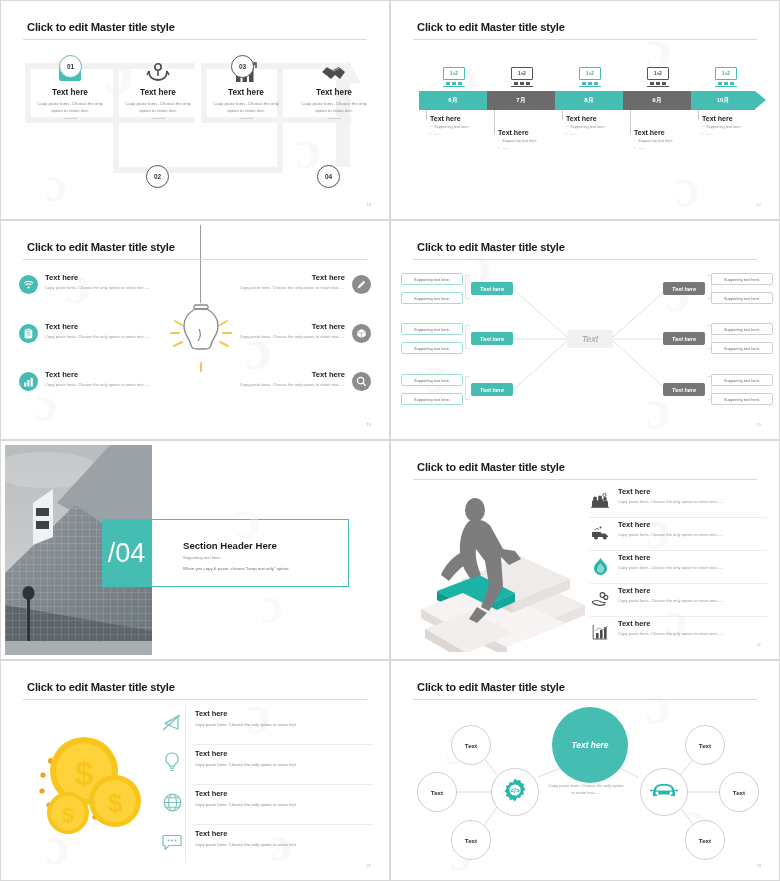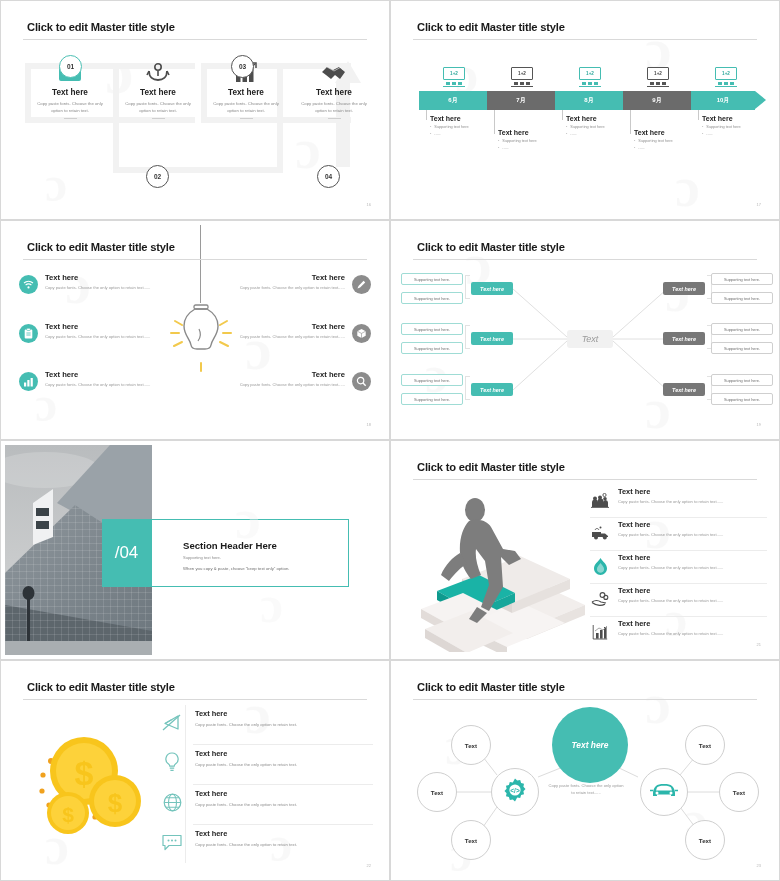--- a/index.html
+++ b/index.html
@@ -123,21 +123,21 @@
   .s4-mid.t { background:#45bdb2; }
   .s4-mid.g { background:#777; }
   .s4-core { position:absolute; left:172px; top:105px; width:46px; height:18px;
              background:#f1f1f1; border-radius:3px; display:flex; align-items:center;
              justify-content:center; font-size:9px; color:#9a9a9a; font-style:italic; }
   .s4-brk { position:absolute; border:1px solid #e2e2e2; width:5px; }
 
   
   .s5-photo { position:absolute; left:0; top:0; width:147px; height:212px; overflow:hidden; }
   .s5-num { position:absolute; left:97px; top:74px; width:49px; height:68px;
-            background:#45bdb2; color:#fff; font-size:17px; font-weight:300;
+            background:#45bdb2; color:#fff; font-size:27px; font-weight:300;
             display:flex; align-items:center; justify-content:center; font-family:"Liberation Sans",sans-serif;}
   .s5-box { position:absolute; left:146px; top:74px; width:198px; height:68px;
             border:1.2px solid #45bdb2; background:#fff; }
   .s5-h { position:absolute; left:178px; top:95px; font-size:9.6px; font-weight:bold; color:#1a1a1a;}
   .s5-s { position:absolute; left:178px; top:110px; font-size:4.1px; color:#8c8c8c;}
   .s5-b { position:absolute; left:178px; top:121px; font-size:4.3px; color:#6f6f6f;}
 
   
   .s6-row { position:absolute; left:195px; width:177px; }
   .s6-ico { position:absolute; left:0; top:4px; width:20px; height:18px;

